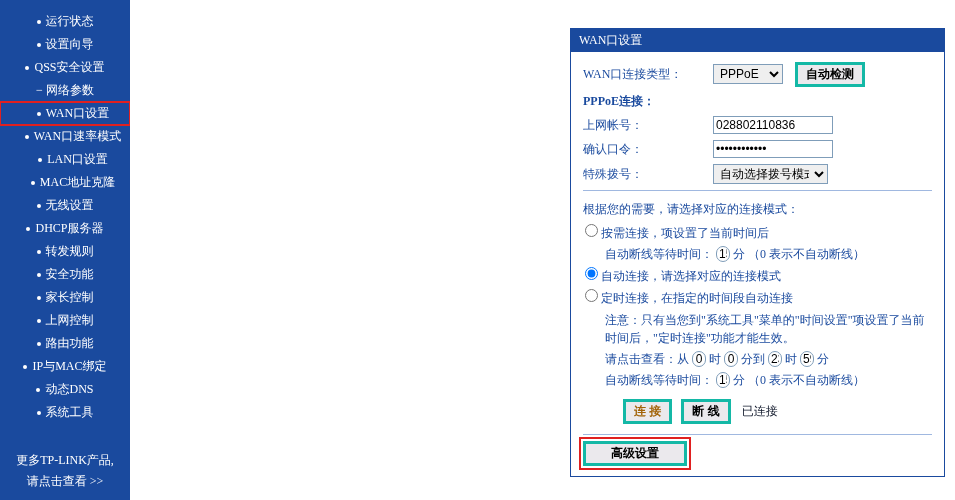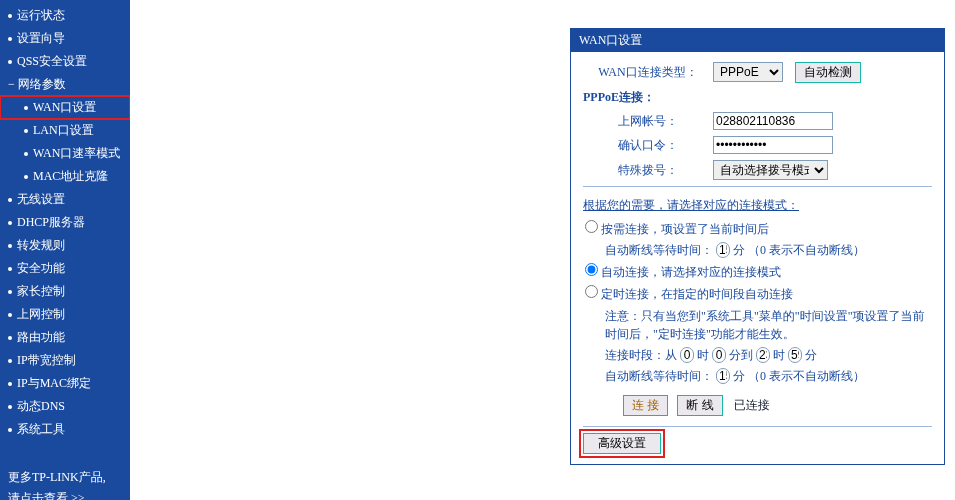--- a/index.html
+++ b/index.html
@@ -1,74 +1,73 @@
 <!DOCTYPE html>
 <html><head>
   <meta charset="utf-8">
   <style>
     * { margin: 0; padding: 0; box-sizing: border-box; }
     body { font-family: "SimSun", "宋体", serif; font-size: 12px; background: #fff; }
     .container { display: flex; width: 955px; height: 500px; }
-    .sidebar { width: 130px; background: #1a4a9e; color: #fff; padding-top: 4px; }
+    .sidebar { width: 130px; background: #1a4a9e; color: #fff; padding-top: 10px; text-align: center; }
     .sidebar-item { padding: 3px 8px; cursor: pointer; font-size: 12px; white-space: nowrap; }
     .sidebar-item.sub { padding-left: 24px; }
     .sidebar-item.active { outline: 2px solid #e02020; outline-offset: -1px; }
     .sidebar-item .bullet { display: inline-block; width: 4px; height: 4px; background: #fff; border-radius: 50%; margin-right: 5px; vertical-align: middle; }
     .sidebar-item .dash { margin-right: 3px; }
     .sidebar-footer { margin-top: 20px; padding: 6px 8px; font-size: 12px; }
     .sidebar-footer div { padding: 2px 0; }
     .main { flex: 1; padding: 28px 0 0 440px; background: #fff; }
     .panel { width: 375px; border: 1px solid #1a4a9e; }
     .panel-header { background: #1a4a9e; color: #fff; padding: 3px 8px; font-size: 12px; }
     .panel-body { padding: 10px 12px; color: #1a4a9e; font-size: 12px; }
     .form-row { display: flex; align-items: center; margin-bottom: 6px; }
-    .form-label { width: 130px; text-align: center; }
+    .form-label { width: 130px; }
     .form-value select, .form-value input[type="text"], .form-value input[type="password"] {
       font-size: 12px; border: 1px solid #7f9db9; padding: 1px 2px;
     }
     .form-value input.w-account { width: 120px; }
     .form-value input.w-pass { width: 120px; }
     .form-value select.w-type { width: 70px; }
     .form-value select.w-dial { width: 115px; }
-    .btn { font-size: 12px; padding: 1px 8px; border: 1px solid #14b8a6; background: #ebe9ed; cursor: pointer; }
+    .btn { font-size: 12px; padding: 1px 8px; border: 3px solid #14b8a6; background: #ebe9ed; cursor: pointer; font-weight: bold; }
     .btn.disabled { color: #a16207; }
     .mode-section { margin-top: 10px; }
     .mode-row { margin-bottom: 4px; padding-left: 2px; }
     .mode-sub { padding-left: 22px; margin-bottom: 4px; }
     .time-input { width: 14px; border: 1px solid #7f9db9; border-radius: 7px; padding: 0 2px; font-size: 12px; text-align: center; }
     .action-row { margin-top: 10px; margin-bottom: 10px; padding-left: 40px; }
     .status-text { margin-left: 8px; color: #0f172a; }
     .adv-row { margin-top: 6px; }
-    .adv-btn { outline: 2px solid #e02020; outline-offset: 2px; padding: 1px 14px; }
+    .adv-btn { outline: 2px solid #e02020; outline-offset: 2px; padding: 1px 25px; }
     .pppoe-label { font-weight: bold; margin-bottom: 6px; }
     .note { margin: 4px 0 4px 22px; line-height: 1.5; }
     hr.sep { border: none; border-top: 1px solid #a0b8e0; margin: 4px 0; }
   </style>
 </head>
 <body>
 
 <div class="container">
   <div class="sidebar">
     <div id="sidebar-list">
         <div class="sidebar-item"><span class="bullet"></span>运行状态</div>
         <div class="sidebar-item"><span class="bullet"></span>设置向导</div>
         <div class="sidebar-item"><span class="bullet"></span>QSS安全设置</div>
         <div class="sidebar-item"><span class="dash">−</span>网络参数</div>
         <div class="sidebar-item sub active"><span class="bullet"></span>WAN口设置</div>
+        <div class="sidebar-item sub"><span class="bullet"></span>WAN口速率模式</div>
         <div class="sidebar-item sub"><span class="bullet"></span>LAN口设置</div>
-        <div class="sidebar-item sub"><span class="bullet"></span>WAN口速率模式</div>
         <div class="sidebar-item sub"><span class="bullet"></span>MAC地址克隆</div>
         <div class="sidebar-item"><span class="bullet"></span>无线设置</div>
         <div class="sidebar-item"><span class="bullet"></span>DHCP服务器</div>
         <div class="sidebar-item"><span class="bullet"></span>转发规则</div>
         <div class="sidebar-item"><span class="bullet"></span>安全功能</div>
         <div class="sidebar-item"><span class="bullet"></span>家长控制</div>
         <div class="sidebar-item"><span class="bullet"></span>上网控制</div>
         <div class="sidebar-item"><span class="bullet"></span>路由功能</div>
-        <div class="sidebar-item"><span class="bullet"></span>IP带宽控制</div>
         <div class="sidebar-item"><span class="bullet"></span>IP与MAC绑定</div>
         <div class="sidebar-item"><span class="bullet"></span>动态DNS</div>
         <div class="sidebar-item"><span class="bullet"></span>系统工具</div>
       </div>
     <div class="sidebar-footer">
       <div>更多TP-LINK产品,</div>
       <div>请点击查看 &gt;&gt;</div>
     </div>
   </div>
 
@@ -92,21 +91,21 @@
         <div class="form-row">
           <span class="form-label">确认口令：</span>
           <span class="form-value"><input type="password" class="w-pass" value="●●●●●●●●●●●●" style=""></span>
         </div>
         <div class="form-row">
           <span class="form-label">特殊拨号：</span>
           <span class="form-value"><select class="w-dial"><option>自动选择拨号模式</option></select></span>
         </div>
         <hr class="sep">
         <div class="mode-section">
-          <div style="margin-bottom:6px;text-decoration:underline;">根据您的需要，请选择对应的连接模式：</div>
+          <div style="margin-bottom:6px;">根据您的需要，请选择对应的连接模式：</div>
 
           <div class="mode-row">
             <input type="radio" name="mode" style="">
             <span>按需连接，项设置了当前时间后</span>
           </div>
           <div class="mode-sub">
             <span>自动断线等待时间：</span>
             <input class="time-input" value="15" style="">
             <span>分 （0 表示不自动断线）</span>
           </div>
@@ -115,21 +114,21 @@
             <input type="radio" name="mode" checked="" style="">
             <span>自动连接，请选择对应的连接模式</span>
           </div>
 
           <div class="mode-row">
             <input type="radio" name="mode" style="">
             <span>定时连接，在指定的时间段自动连接</span>
           </div>
           <div class="note">注意：只有当您到"系统工具"菜单的"时间设置"项设置了当前时间后，"定时连接"功能才能生效。</div>
           <div class="mode-sub">
-            <span>连接时段：从</span>
+            <span>请点击查看：从</span>
             <input class="time-input" value="0" style="">
             <span>时</span>
             <input class="time-input" value="0" style="">
             <span>分到</span>
             <input class="time-input" value="23" style="">
             <span>时</span>
             <input class="time-input" value="59" style="">
             <span>分</span>
           </div>
 

